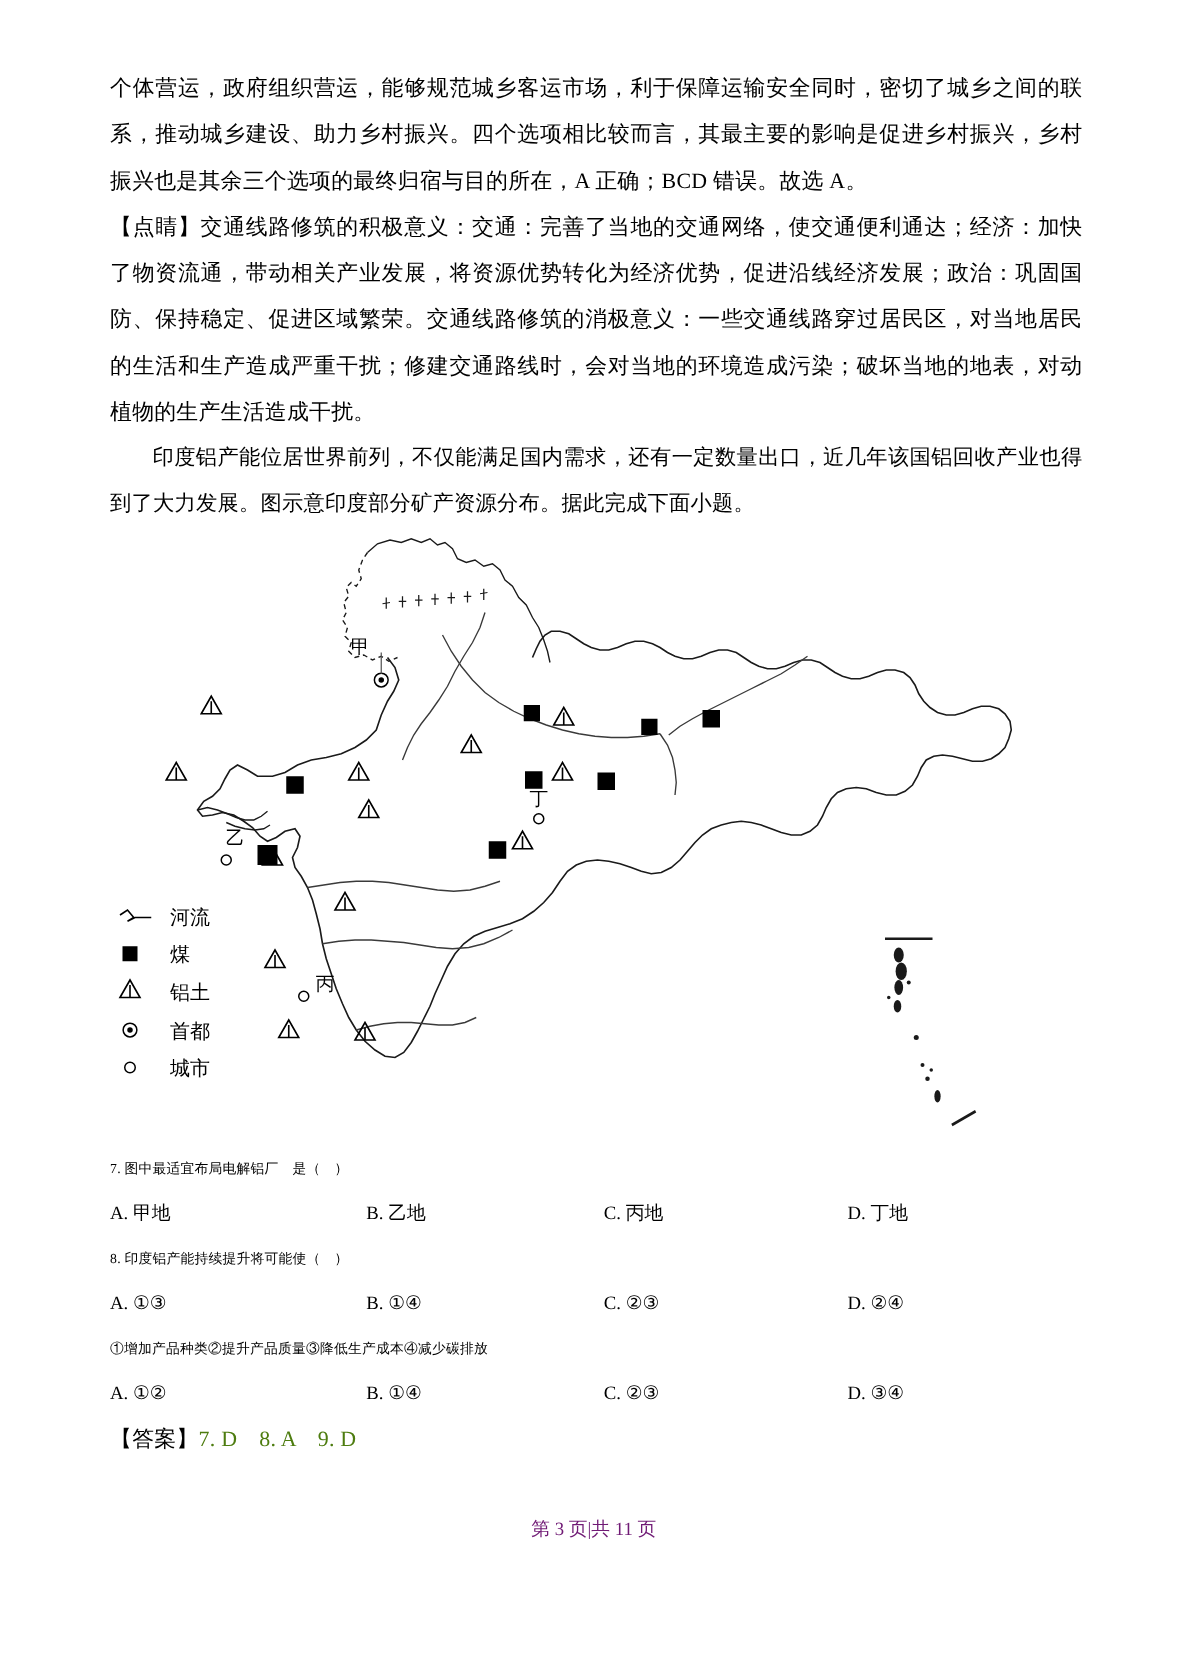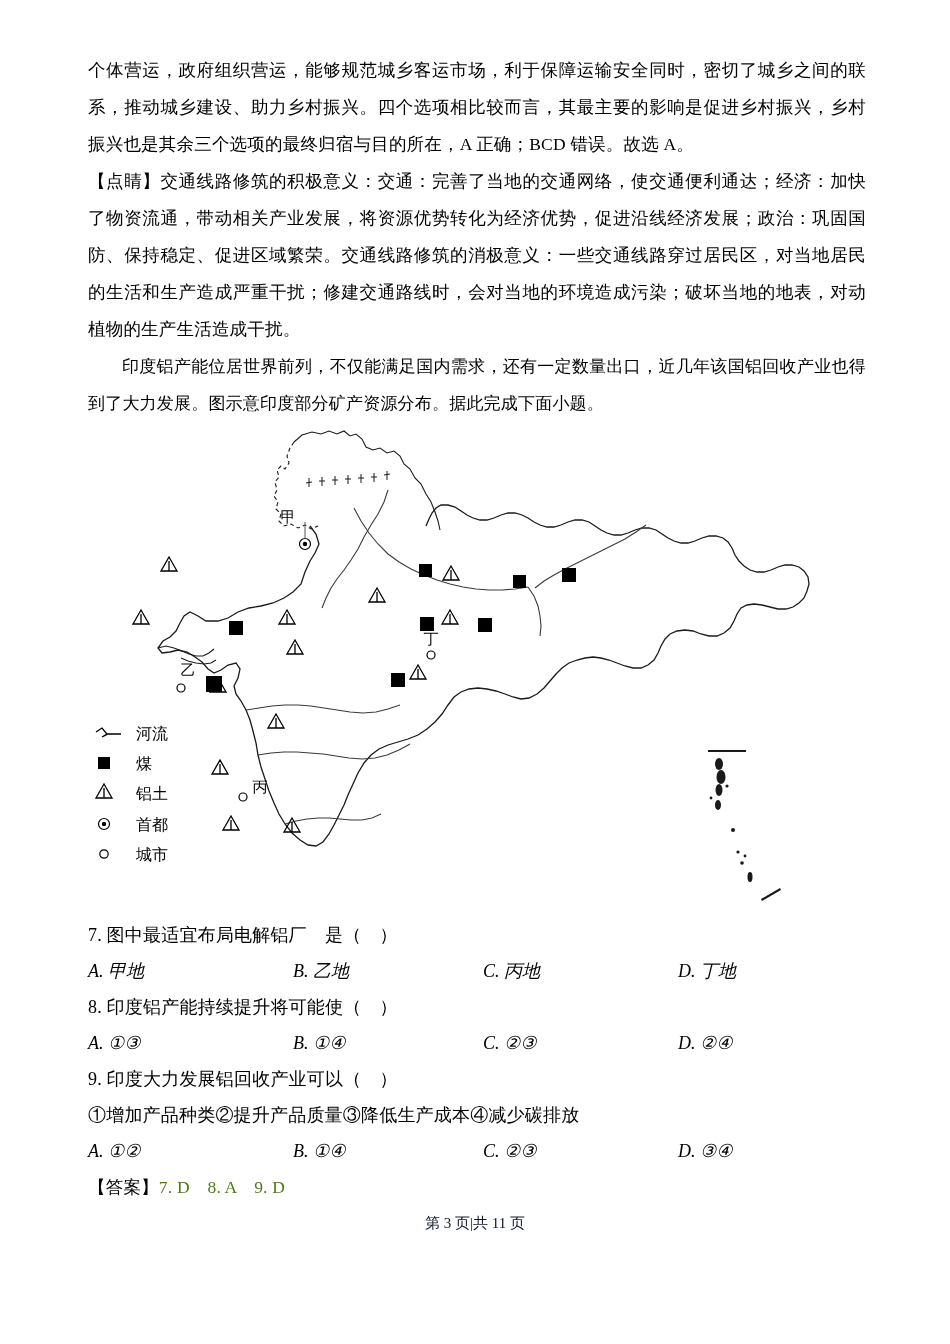--- a/index.html
+++ b/index.html
@@ -34,30 +34,29 @@
     text-align: justify;
     text-justify: inter-ideograph;
     letter-spacing: 0.2px;
   }
   p.indent { text-indent: 2em; }
   p.kai {
     font-family: "DejaVu Serif", "Liberation Serif", serif;
     font-size: 17px;
   }
   .qline {
-    font-size: 18px;
+    font-size: 11px;
     line-height: 36px;
     margin: 0;
   }
   .opts {
     position: relative;
     height: 36px;
-    font-size: 18px;
+    font-size: 15px;
     line-height: 36px;
-    font-style: italic;
   }
   .opts span {
     position: absolute;
     top: 0;
     white-space: nowrap;
   }
   .opt-a { left: 0px; }
   .opt-b { left: 205px; }
   .opt-c { left: 395px; }
   .opt-d { left: 590px; }
@@ -74,21 +73,21 @@
     height: 495px;
     margin: 0;
   }
   .footer {
     position: absolute;
     left: 0;
     bottom: 16px;
     width: 950px;
     text-align: center;
     font-size: 15px;
-    color: #0f172a;
+    color: #701a75;
     font-family: "Liberation Serif", "DejaVu Serif", serif;
   }
   .maplabel {
     font-family: "Liberation Serif", "DejaVu Serif", serif;
     font-size: 15px;
     fill: #000;
   }
   .legendlabel {
     font-family: "Liberation Serif", "DejaVu Serif", serif;
     font-size: 16px;
@@ -314,21 +313,20 @@
     </div>
 
     <p class="qline">8. 印度铝产能持续提升将可能使（　）</p>
     <div class="opts">
       <span class="opt-a">A. ①③</span>
       <span class="opt-b">B. ①④</span>
       <span class="opt-c">C. ②③</span>
       <span class="opt-d">D. ②④</span>
     </div>
 
-    <p class="qline">9. 印度大力发展铝回收产业可以（　）</p>
     <p class="qline">①增加产品种类②提升产品质量③降低生产成本④减少碳排放</p>
     <div class="opts">
       <span class="opt-a">A. ①②</span>
       <span class="opt-b">B. ①④</span>
       <span class="opt-c">C. ②③</span>
       <span class="opt-d">D. ③④</span>
     </div>
 
     <p class="answer">
       <span class="tag">【答案】</span><span class="vals">7. D　8. A　9. D</span>

